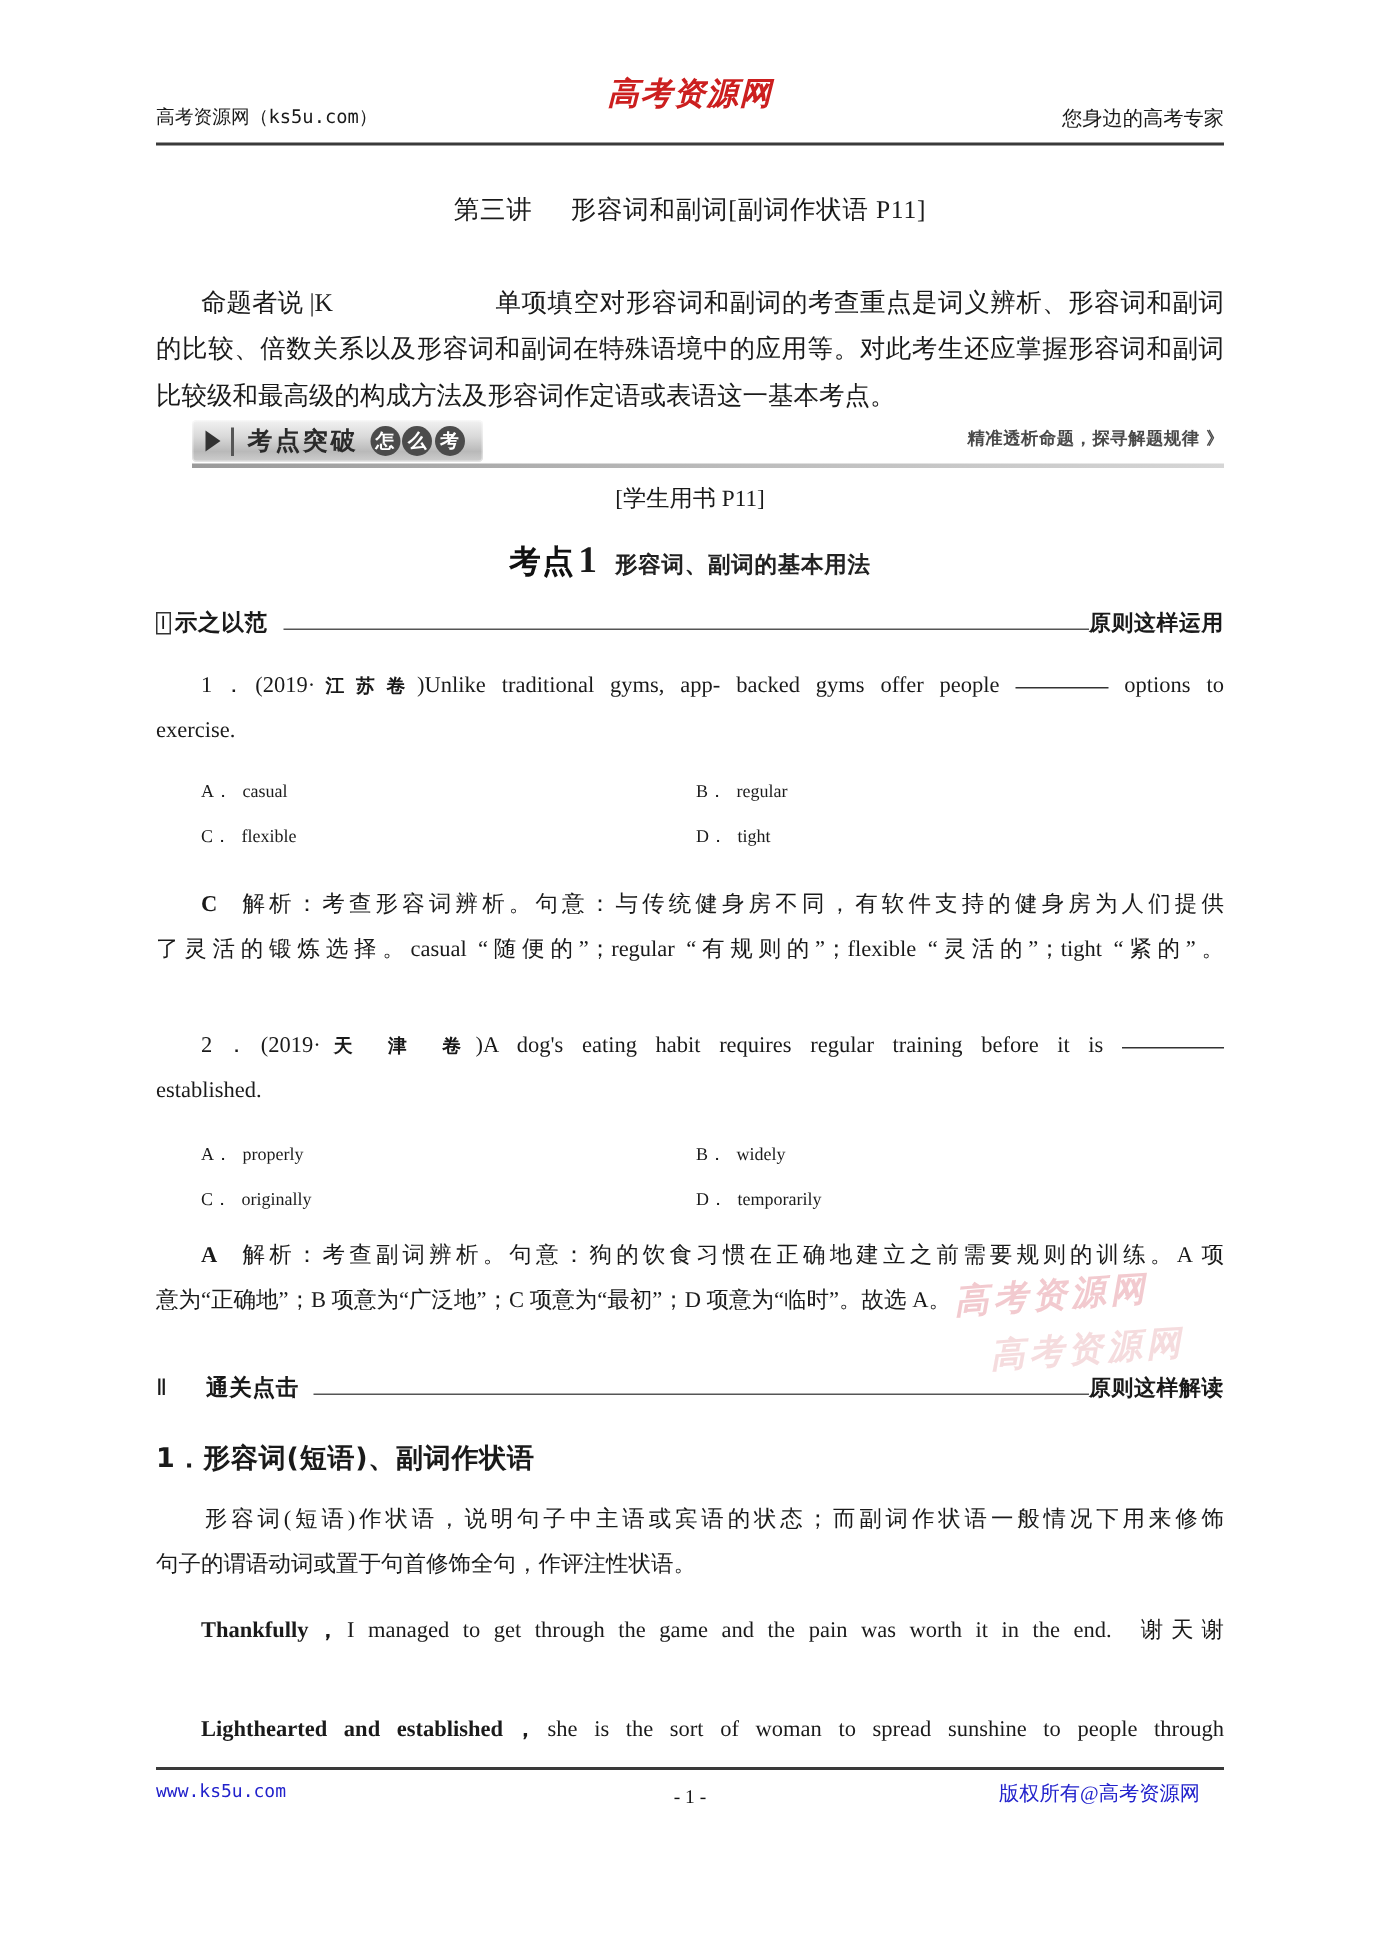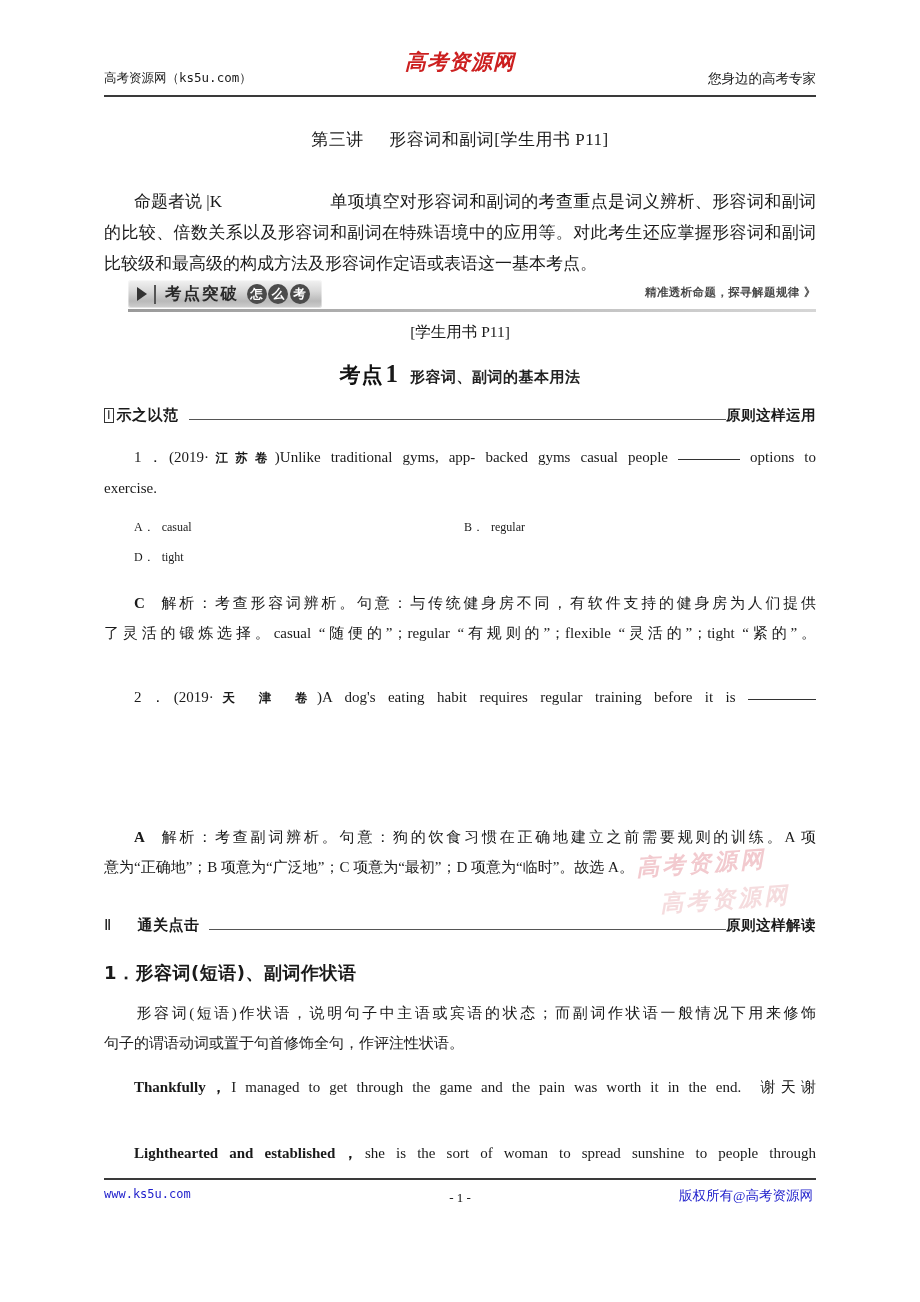--- a/index.html
+++ b/index.html
@@ -359,21 +359,21 @@
     position: absolute;
     left: 50%;
     top: 12px;
     transform: translateX(-50%);
     font-family: "Liberation Serif", serif;
     font-size: 13px;
     color: #111;
   }
   .ftr-right {
     position: absolute;
-    right: 3px; top: 9px;
+    right: 16px; top: 9px;
     font-family: "Liberation Serif", serif;
     font-size: 13.5px;
     color: #2222cc;
     white-space: nowrap;
     text-align: right;
   }
 </style>
 </head>
 <body>
 
@@ -382,21 +382,21 @@
   <div class="hdr">
     <div class="hdr-left">高考资源网（ks5u.com）</div>
     <div class="hdr-logo">高考资源网</div>
     <div class="hdr-right">您身边的高考专家</div>
     <div class="hdr-rule"></div>
   </div>
 
   <div class="doc-title">
     <span>第三讲</span>
     <span class="gap"></span>
-    <span>形容词和副词[学生用书 P11]</span>
+    <span>形容词和副词[副词作状语 P11]</span>
   </div>
 
   <div class="intro">
     <span class="intro-label">命题者说 |K</span><span>单项填空对形容词和副词的考查重点是词义辨析、形容词和副词的比较、倍数关系以及形容词和副词在特殊语境中的应用等。对此考生还应掌握形容词和副词比较级和最高级的构成方法及形容词作定语或表语这一基本考点。</span>
   </div>
 
   <div class="banner">
     <div class="banner-pill">
       <span class="tri"></span>
       <span class="vbar"></span>
@@ -418,43 +418,55 @@
   </div>
 
   <div class="sec-row" style="top:406px;">
     <span class="sec-numbox">Ⅰ</span>
     <span class="sec-label">示之以范</span>
     <span class="sec-line"></span>
     <span class="sec-right">原则这样运用</span>
   </div>
 
   <div class="blk" style="top:442px;">
-    <div class="jline"><span class="indent"></span><span>1．</span><span>(2019·</span><span class="prov">江苏卷</span><span>)</span><span>Unlike traditional gyms, app- backed gyms casual people </span><span class="fill"></span><span> options to</span></div>
+    <div class="jline"><span class="indent"></span><span>1．</span><span>(2019·</span><span class="prov">江苏卷</span><span>)</span><span>Unlike traditional gyms, app- backed gyms offer people </span><span class="fill"></span><span> options to</span></div>
     <div>exercise.</div>
   </div>
 
   <div class="opts" style="top:512px;">
     <div class="opt-row">
       <div class="opt"><span class="opt-k">A．</span><span>casual</span></div>
       <div class="opt"><span class="opt-k">B．</span><span>regular</span></div>
     </div>
     <div class="opt-row">
+      <div class="opt"><span class="opt-k">C．</span><span>flexible</span></div>
       <div class="opt"><span class="opt-k">D．</span><span>tight</span></div>
     </div>
   </div>
 
   <div class="blk" style="top:588px;">
     <div class="jline"><span class="indent"></span><span class="ansletter">C</span><span>解析：考查形容词辨析。句意：与传统健身房不同，有软件支持的健身房为人们提供</span></div>
     <div class="jline">了灵活的锻炼选择。casual “随便的”；regular “有规则的”；flexible “灵活的”；tight “紧的”。</div>
   </div>
 
   <div class="blk" style="top:682px;">
     <div class="jline"><span class="indent"></span><span>2．</span><span>(2019·</span><span class="prov">天 津 卷</span><span>)</span><span>A dog's eating habit requires regular training before it is </span><span class="fill lg"></span></div>
-  </div>
-
+    <div>established.</div>
+  </div>
+
+  <div class="opts" style="top:754px;">
+    <div class="opt-row">
+      <div class="opt"><span class="opt-k">A．</span><span>properly</span></div>
+      <div class="opt"><span class="opt-k">B．</span><span>widely</span></div>
+    </div>
+    <div class="opt-row">
+      <div class="opt"><span class="opt-k">C．</span><span>originally</span></div>
+      <div class="opt"><span class="opt-k">D．</span><span>temporarily</span></div>
+    </div>
+  </div>
 
   <div class="blk" style="top:822px;">
     <div class="jline"><span class="indent"></span><span class="ansletter">A</span><span>解析：考查副词辨析。句意：狗的饮食习惯在正确地建立之前需要规则的训练。A 项</span></div>
     <div class="jline-nl">意为“正确地”；B 项意为“广泛地”；C 项意为“最初”；D 项意为“临时”。故选 A。</div>
   </div>
 
   <div class="wm w1">高考资源网</div>
   <div class="wm w2">高考资源网</div>
 
   <div class="sec-row" style="top:916px;">

